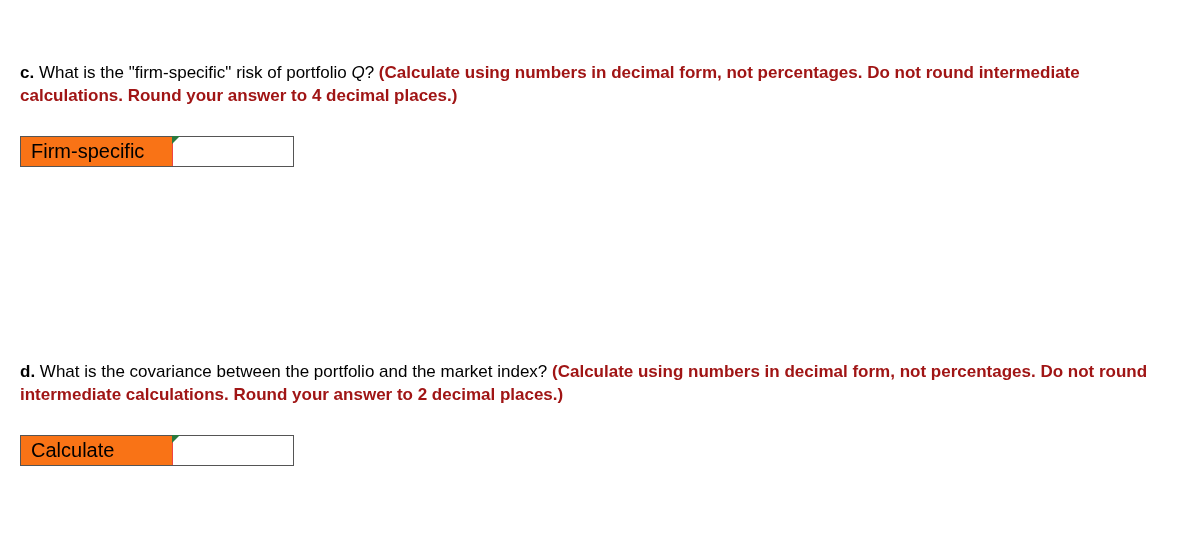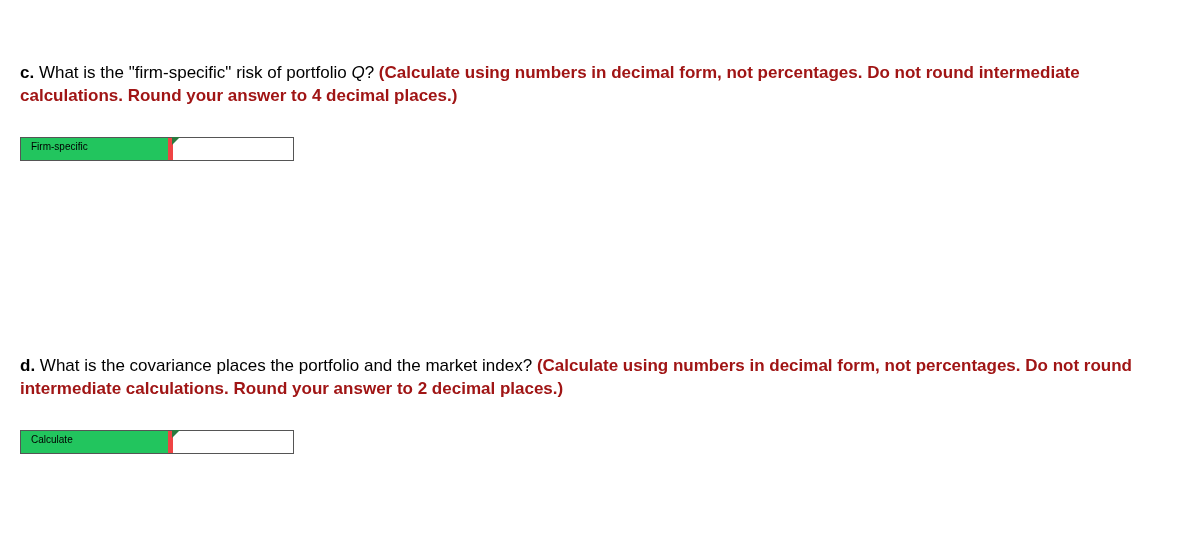--- a/index.html
+++ b/index.html
@@ -34,24 +34,24 @@
     }
     .instruction {
       color: #a01515;
       font-weight: bold;
     }
     .answer-row {
       display: inline-flex;
       border: 1px solid #555;
     }
     .answer-label {
-      background: #22c55e;
-      border-right: 5px solid #ef4444;
+      background: #f97316;
+      border-right: 1px solid #ef4444;
       padding: 3px 10px;
-      font-size: 10px;
+      font-size: 20px;
       color: #000;
       width: 152px;
     }
     .answer-input-wrap {
       position: relative;
       width: 120px;
       background: #fff;
     }
     .answer-input {
       border: none;
@@ -89,21 +89,21 @@
         <div class="corner-mark"></div>
         <input type="text" class="answer-input" value="" style="">
       </div>
     </div>
   </div>
 
   <div class="spacer-c"></div>
 
   <div class="question-block">
     <p class="question-text">
-      <span class="bold">d.</span><span> What is the covariance places the portfolio and the market index? </span><span class="instruction">(Calculate using numbers in decimal form, not percentages. Do not round intermediate calculations. Round your answer to 2 decimal places.)</span>
+      <span class="bold">d.</span><span> What is the covariance between the portfolio and the market index? </span><span class="instruction">(Calculate using numbers in decimal form, not percentages. Do not round intermediate calculations. Round your answer to 2 decimal places.)</span>
     </p>
     <div class="answer-row">
       <div class="answer-label">Calculate</div>
       <div class="answer-input-wrap">
         <div class="corner-mark"></div>
         <input type="text" class="answer-input" value="" style="">
       </div>
     </div>
   </div>
 

